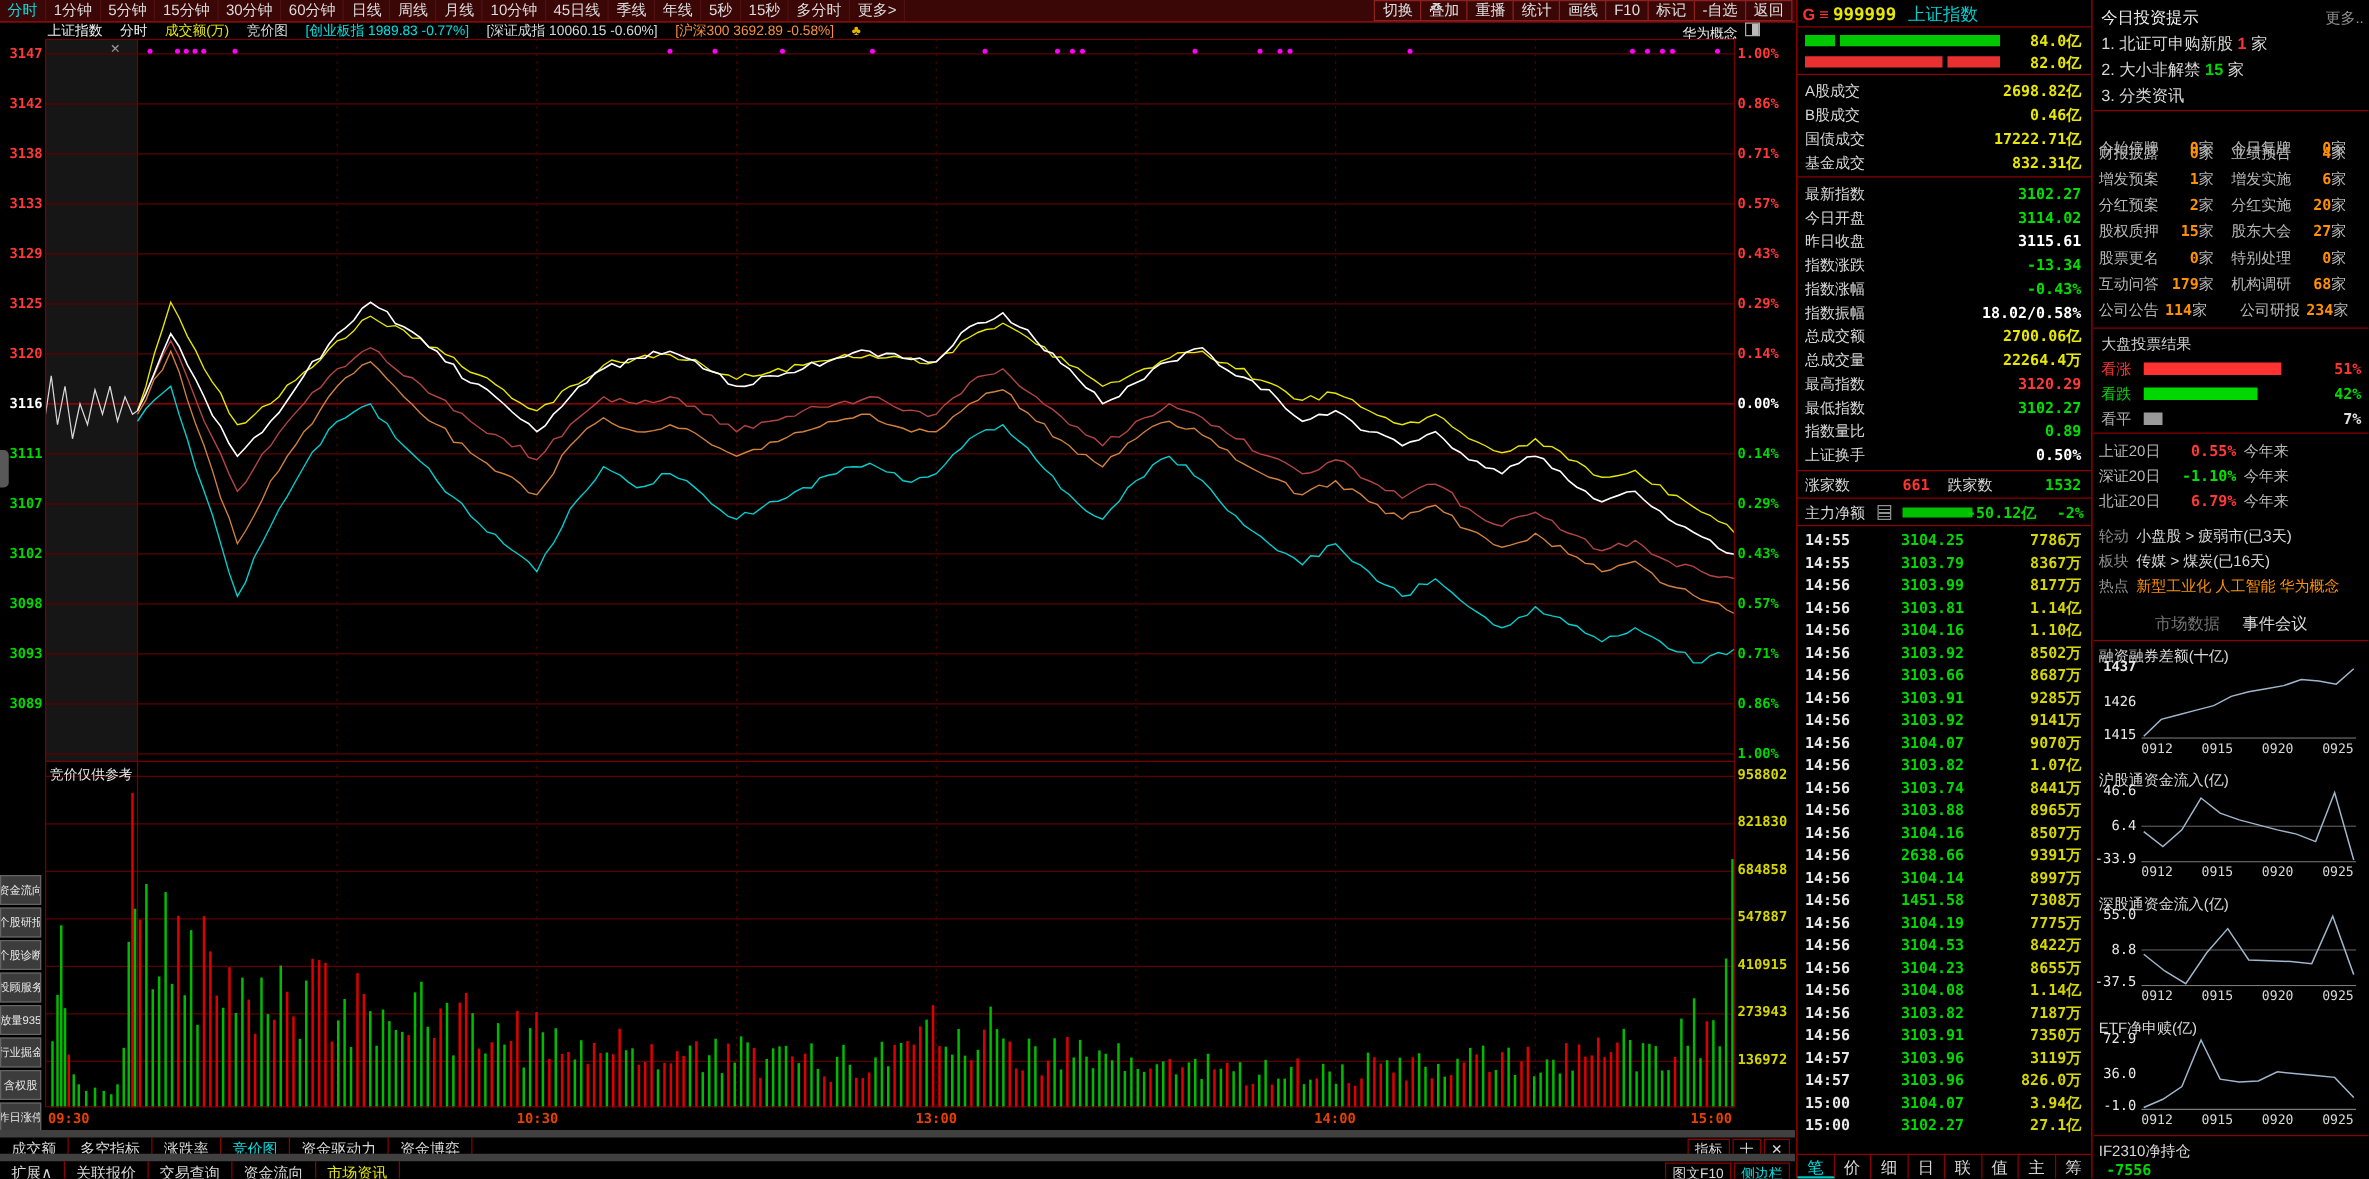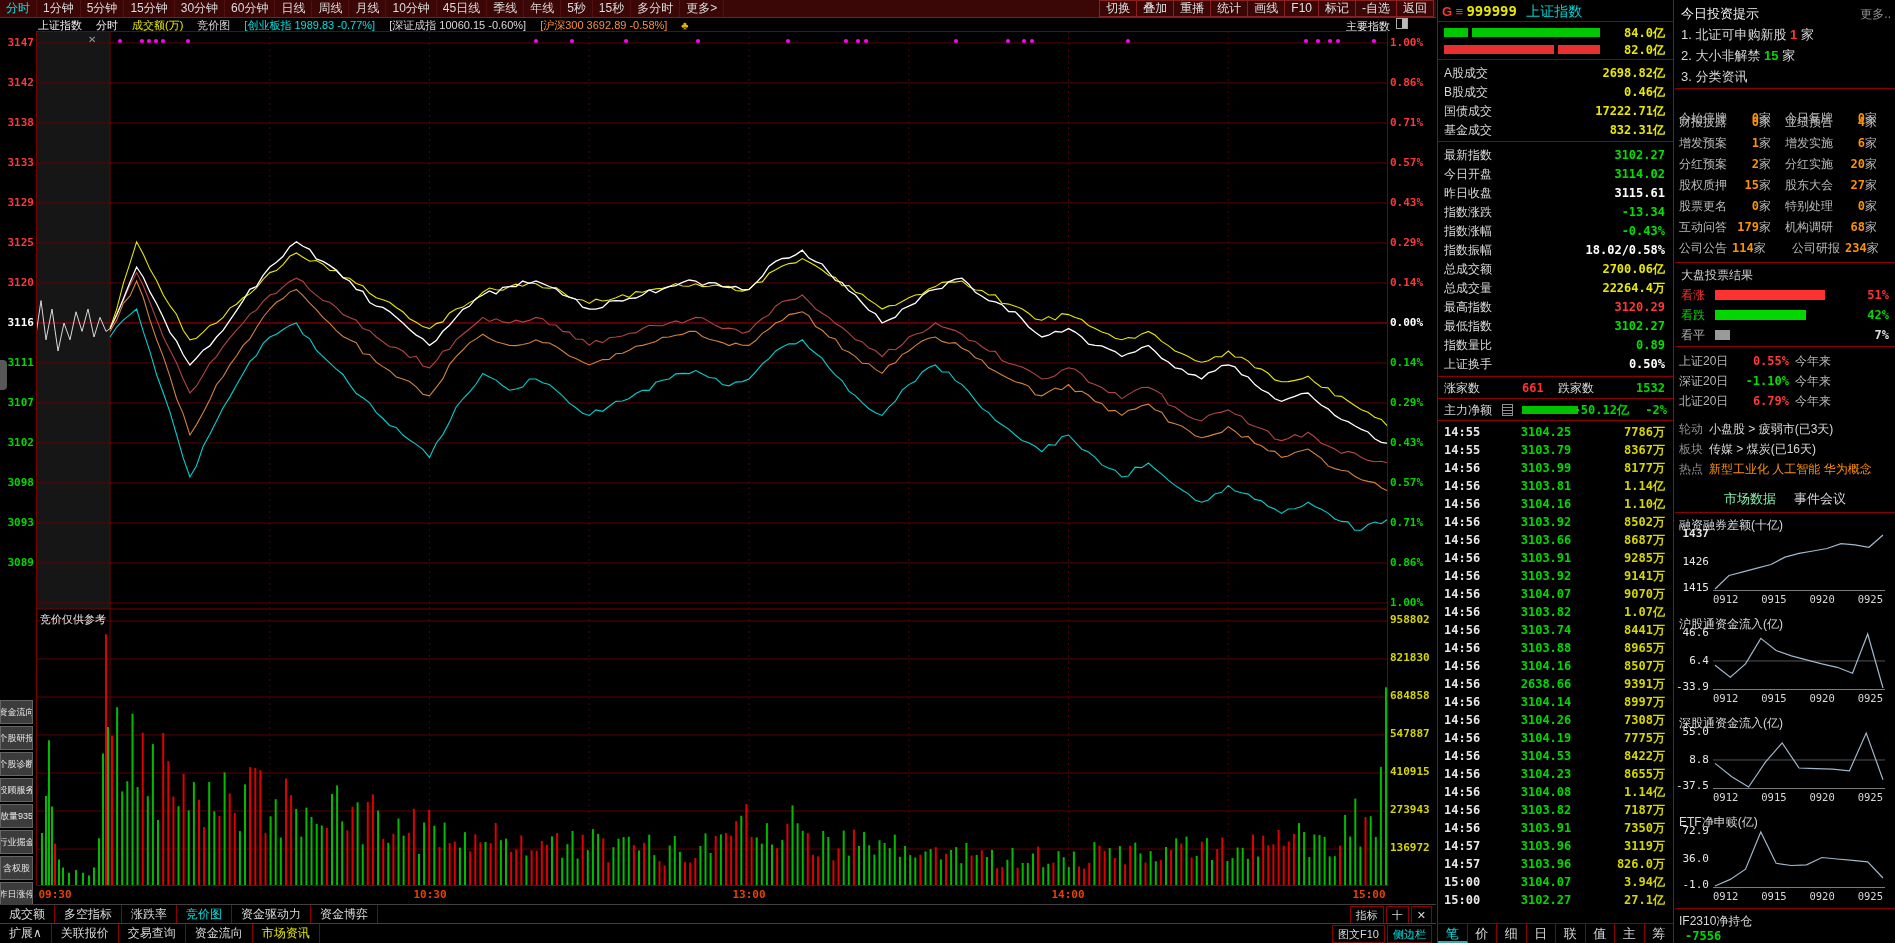--- a/index.html
+++ b/index.html
@@ -30,21 +30,21 @@
   .vol-lbl { position:absolute; left:1390px; width:46px; color:#d6d600; font-family:"DejaVu Sans Mono",monospace; font-size:11px; font-weight:bold; }
   .time-lbl { position:absolute; top:888px; transform:translateX(-50%); color:#e84000; font-family:"DejaVu Sans Mono",monospace; font-size:11px; font-weight:bold; }
   #auction-note { position:absolute; left:40px; top:612px; color:#e8e8e8; font-size:11px; }
   #chart-close { position:absolute; left:88px; top:34px; color:#999; font-size:10px; }
 
   
   .side-btn { position:absolute; left:0; width:33px; height:24px; background:#3c3c3c; border:1px solid #646464; color:#e8e8e8; font-size:9px; display:flex; align-items:center; justify-content:center; white-space:nowrap; overflow:hidden; }
   #side-notch { position:absolute; left:0; top:360px; width:7px; height:30px; background:#585858; border-radius:0 4px 4px 0; }
 
   
-  .brow { position:absolute; left:0; width:1436px; height:20px; border-top:1px solid #404040; display:flex; background:#000; }
+  .brow { position:absolute; left:0; width:1436px; height:20px; border-top:6px solid #404040; display:flex; background:#000; }
   .brow .cell { color:#d8d8d8; border-right:1px solid #8b0000; padding:0 9px; line-height:19px; font-size:12px; white-space:nowrap; }
   .brow .cell.cyan { color:#00e0e0; }
   .brow .cell.yellow { color:#e8e800; }
   .brow-right { position:absolute; right:4px; top:0; display:flex; gap:2px; }
   .brow-right .cell2 { color:#d8d8d8; border:1px solid #8b0000; margin-top:1px; padding:0 5px; line-height:16px; font-size:11px; }
   .brow-right .cell2.cyan { color:#00e0e0; }
 
   
   #quote-col { position:absolute; left:1437px; top:0; width:237px; height:943px; background:#000; border-left:1px solid #b00000; border-right:1px solid #b00000; }
   .q-div { position:absolute; left:0; width:100%; height:0; border-top:1px solid #8b0000; }
@@ -105,21 +105,21 @@
     <div id="chart-header">
         <span style="color: rgb(240, 240, 240);">上证指数</span>
         <span style="color: rgb(240, 240, 240);">分时</span>
         <span style="color: rgb(232, 232, 0);">成交额(万)</span>
         <span style="color: rgb(216, 216, 216);">竞价图</span>
         <span style="color: rgb(0, 224, 224);">[创业板指 1989.83 -0.77%]</span>
         <span style="color: rgb(216, 216, 216);">[深证成指 10060.15 -0.60%]</span>
         <span style="color: rgb(255, 140, 60);">[沪深300 3692.89 -0.58%]</span>
         <span style="color: rgb(232, 180, 0);">♣</span>
       </div>
-    <span id="mi-wrap">主要指数</span>
+    <span id="mi-wrap">华为概念</span>
     <span id="mi-icon"></span>
 
     <svg id="plot-svg" width="1352" height="855">
         <rect x="0" y="0" width="74" height="578" fill="#161616"></rect>
         <line x1="0" y1="12" x2="1352" y2="12" stroke="#5c0000" stroke-width="1"></line>
         <line x1="0" y1="52" x2="1352" y2="52" stroke="#5c0000" stroke-width="1"></line>
         <line x1="0" y1="92" x2="1352" y2="92" stroke="#5c0000" stroke-width="1"></line>
         <line x1="0" y1="132" x2="1352" y2="132" stroke="#5c0000" stroke-width="1"></line>
         <line x1="0" y1="172" x2="1352" y2="172" stroke="#5c0000" stroke-width="1"></line>
         <line x1="0" y1="212" x2="1352" y2="212" stroke="#5c0000" stroke-width="1"></line>
@@ -711,21 +711,21 @@
           <span class="q-val" style="position: absolute; left: 68px; width: 80px; text-align: center; color: rgb(0, 216, 0);">2638.66</span>
           <span class="q-val" style="position: absolute; right: 8px; color: rgb(214, 214, 0);">9391万</span>
         </div>
         <div class="t-row" style="top: 693px;">
           <span class="mono" style="position: absolute; left: 6px; color: rgb(232, 232, 232); font-weight: bold;">14:56</span>
           <span class="q-val" style="position: absolute; left: 68px; width: 80px; text-align: center; color: rgb(0, 216, 0);">3104.14</span>
           <span class="q-val" style="position: absolute; right: 8px; color: rgb(214, 214, 0);">8997万</span>
         </div>
         <div class="t-row" style="top: 711px;">
           <span class="mono" style="position: absolute; left: 6px; color: rgb(232, 232, 232); font-weight: bold;">14:56</span>
-          <span class="q-val" style="position: absolute; left: 68px; width: 80px; text-align: center; color: rgb(0, 216, 0);">3104.26</span>
+          <span class="q-val" style="position: absolute; left: 68px; width: 80px; text-align: center; color: rgb(0, 216, 0);">1451.58</span>
           <span class="q-val" style="position: absolute; right: 8px; color: rgb(214, 214, 0);">7308万</span>
         </div>
         <div class="t-row" style="top: 729px;">
           <span class="mono" style="position: absolute; left: 6px; color: rgb(232, 232, 232); font-weight: bold;">14:56</span>
           <span class="q-val" style="position: absolute; left: 68px; width: 80px; text-align: center; color: rgb(0, 216, 0);">3104.19</span>
           <span class="q-val" style="position: absolute; right: 8px; color: rgb(214, 214, 0);">7775万</span>
         </div>
         <div class="t-row" style="top: 747px;">
           <span class="mono" style="position: absolute; left: 6px; color: rgb(232, 232, 232); font-weight: bold;">14:56</span>
           <span class="q-val" style="position: absolute; left: 68px; width: 80px; text-align: center; color: rgb(0, 216, 0);">3104.53</span>
@@ -898,21 +898,21 @@
           <span style="position: absolute; left: 120px; color: rgb(184, 184, 184);">今年来</span>
           <span class="mono" style="position: absolute; right: 4px; font-weight: bold;">-14.13%</span>
         </div>
       </div>
     <div id="tp-rotation">
         <div style="position: absolute; left: 4px; top: 420px; width: 212px; height: 18px; line-height: 18px; font-size: 12px; white-space: nowrap; overflow: hidden;"><span style="color: rgb(144, 144, 144); margin-right: 6px;">轮动</span><span style="color: rgb(216, 216, 216);">小盘股 &gt; 疲弱市(已3天)</span></div>
         <div style="position: absolute; left: 4px; top: 440px; width: 212px; height: 18px; line-height: 18px; font-size: 12px; white-space: nowrap; overflow: hidden;"><span style="color: rgb(144, 144, 144); margin-right: 6px;">板块</span><span style="color: rgb(216, 216, 216);">传媒 &gt; 煤炭(已16天)</span></div>
         <div style="position: absolute; left: 4px; top: 460px; width: 212px; height: 18px; line-height: 18px; font-size: 12px; white-space: nowrap; overflow: hidden;"><span style="color: rgb(144, 144, 144); margin-right: 6px;">热点</span><span style="color: rgb(255, 144, 0);">新型工业化 人工智能 华为概念</span></div>
       </div>
     <div class="abs" id="tp-tabs" style="left:0;top:490px;width:100%;display:flex;justify-content:center;gap:18px;font-size:13px;">
-        <span style="color: #86efac;">市场数据</span>
+        <span style="color: #737373;">市场数据</span>
         <span style="color: rgb(216, 216, 216);">事件会议</span>
       </div>
     <div class="tp-div" style="top:512px;"></div>
     <div id="tp-charts">
         <div class="mini-title" style="top: 517px; text-align: center;">融资融券差额(十亿)</div>
         <div class="mini-ylbl" style="left: 0px; top: 527px; font-weight: bold;">1437</div>
         <div class="mini-ylbl" style="left: 0px; top: 555px;">1426</div>
         <div class="mini-ylbl" style="left: 0px; top: 581px;">1415</div>
         <svg width="172" height="58" style="position: absolute; left: 38px; top: 533px;">
           <line x1="0" y1="57.5" x2="172" y2="57.5" stroke="#7a7a7a" stroke-width="1"></line>

